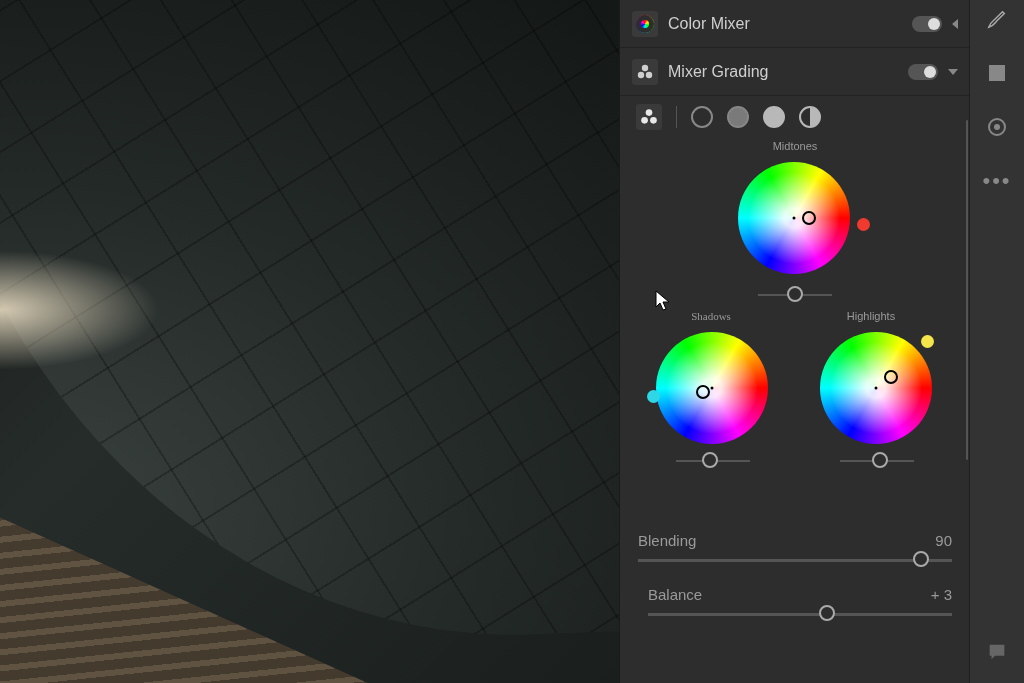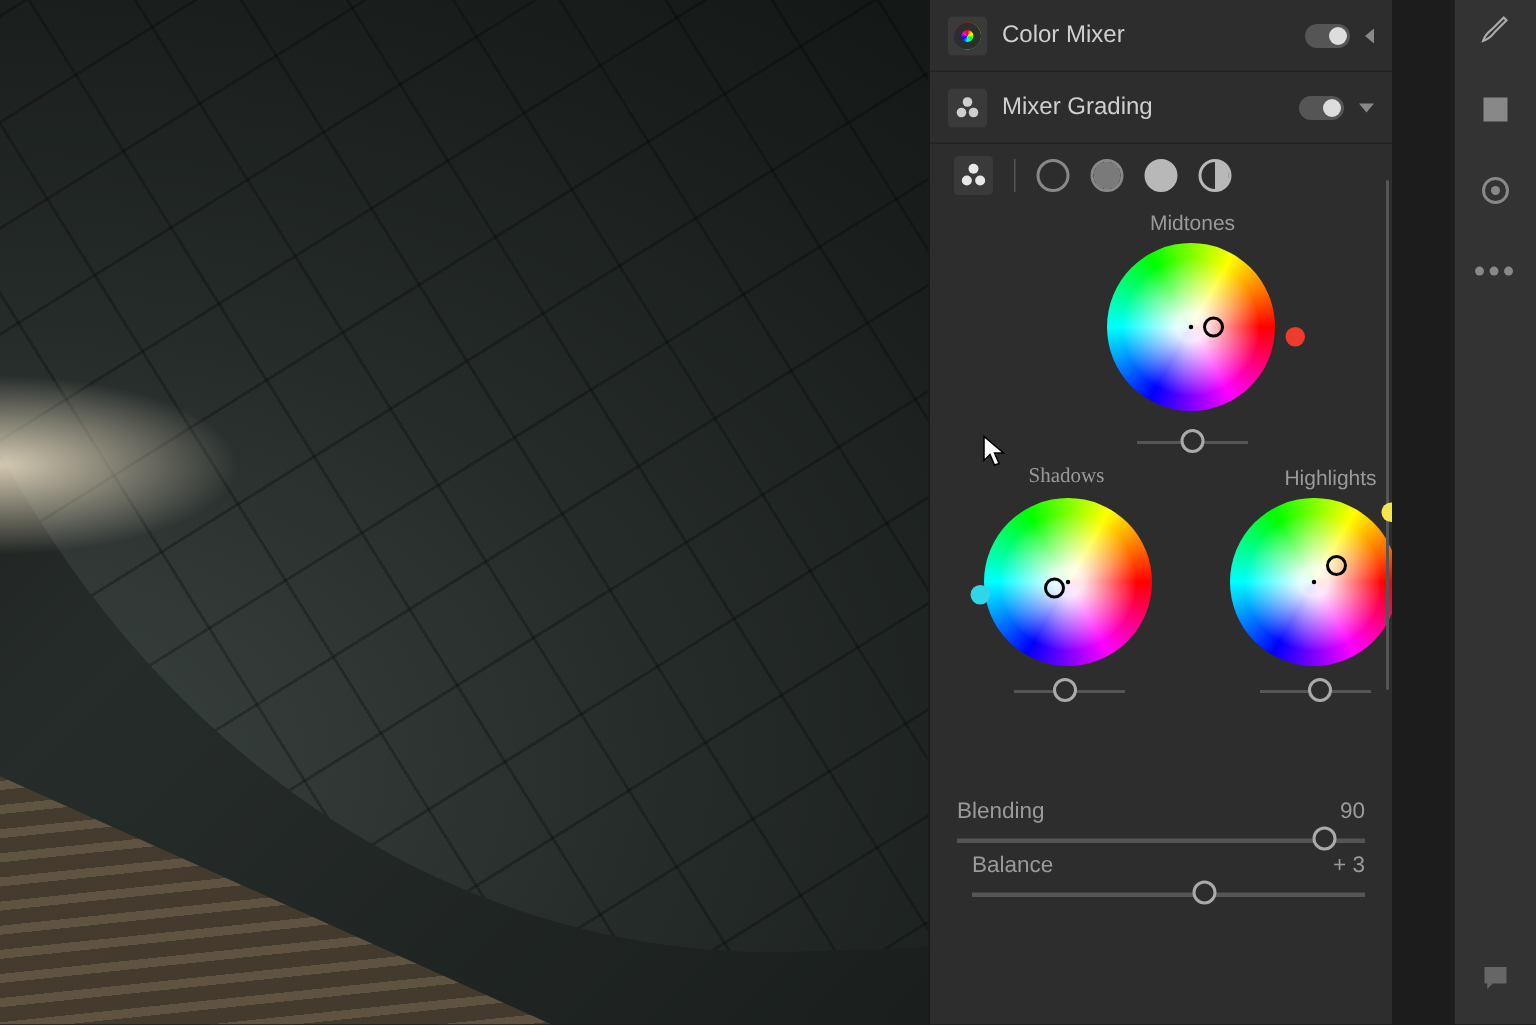--- a/index.html
+++ b/index.html
@@ -60,21 +60,21 @@
     top: 290px;
     width: 16px;
     height: 22px;
     pointer-events: none;
     z-index: 20;
   }
   .side-panel {
     position: absolute;
     left: 620px;
     top: 0;
-    width: 308px;
+    width: 350px;
     height: 683px;
     background: #2d2d2d;
     box-shadow: -1px 0 0 #1a1a1a;
     overflow: hidden;
   }
   .toolbar {
     position: absolute;
     right: 0;
     top: 0;
     width: 54px;
@@ -171,21 +171,21 @@
   }
   .tab-divider { width:1px; height:22px; background:#555; }
   .threeway-icon svg { display:block; }
 
   .wheels-area { position: relative; height: 360px; }
   .wheel-label {
     position: absolute;
     width: 130px;
     text-align: center;
     color: #9a9a9a;
-    font-size: 14px;
+    font-size: 11px;
   }
   .wheel {
     position: absolute;
     width: 112px;
     height: 112px;
     border-radius: 50%;
     background: conic-gradient(from 90deg, red, magenta, blue, cyan, lime, yellow, red);
   }
   .wheel::after {
     content: "";
@@ -336,42 +336,42 @@
     <div class="wheel-label" style="left:26px; top:176px;font-family:Liberation Serif, serif;">Shadows</div>
     <div class="wheel" style="left:36px; top:198px;">
       <div class="center-dot"></div>
       <div class="marker" style="left:42%; top:54%;"></div>
       <div class="sat-dot" style="left: -8%; top: 52%; background: rgb(47, 214, 230);"></div>
     </div>
     <div class="lum-slider" style="left:56px; top:326px; width:74px;">
       <div class="handle" style="left:46%;"></div>
     </div>
 
-    <div class="wheel-label" style="left:202px; top:176px;">Highlights</div>
+    <div class="wheel-label" style="left:186px; top:176px;">Highlights</div>
     <div class="wheel" style="left:200px; top:198px;">
       <div class="center-dot"></div>
       <div class="marker" style="left:63%; top:40%;"></div>
       <div class="sat-dot" style="left: 90%; top: 3%; background: rgb(243, 229, 74);"></div>
     </div>
     <div class="lum-slider" style="left:220px; top:326px; width:74px;">
       <div class="handle" style="left:54%;"></div>
     </div>
   </div>
 
   <div class="slider-row" style="margin-top:32px;">
     <div class="labels">
       <span>Blending</span>
       <span>90</span>
     </div>
     <div class="track">
       <div class="handle" style="left:90%;"></div>
     </div>
   </div>
 
-  <div class="slider-row" style="padding-left:28px;">
+  <div class="slider-row" style="margin-top:18px;padding-left:28px;">
     <div class="labels">
       <span>Balance</span>
       <span>+ 3</span>
     </div>
     <div class="track">
       <div class="handle" style="left:59%;"></div>
     </div>
   </div>
 
   <div class="scroll-indicator"></div>

